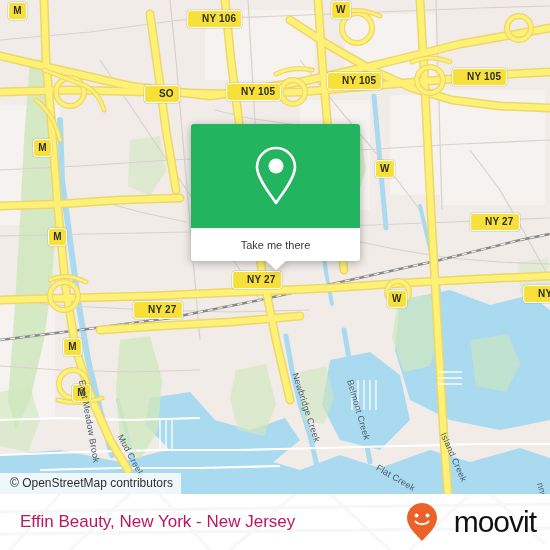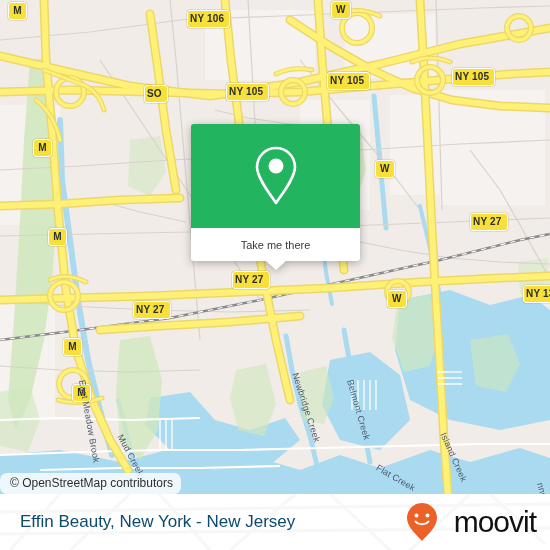--- a/index.html
+++ b/index.html
@@ -41,21 +41,21 @@
   
   .shield {
     position: absolute;
     background: #f7e03a;
     border: 1.5px solid #ffffff;
     border-radius: 3px;
     color: #2d2d2d;
     font-weight: bold;
     font-size: 10px;
     line-height: 13px;
-    padding: 1px 5px 2px 2px;
+    padding: 1px 5px 2px 14px;
     white-space: nowrap;
     box-shadow: 0 0 0 0.5px rgba(140,130,60,0.35);
     font-family: "Liberation Sans", sans-serif;
     letter-spacing: 0.2px;
   }
   .shield.sq {
     padding: 1px 4px 2px 4px;
     min-width: 9px;
     text-align: center;
   }
@@ -119,21 +119,20 @@
   #attribution {
     position: absolute;
     left: 0;
     bottom: 0;
     background: rgba(255,255,255,0.80);
     padding: 3px 8px 4px 10px;
     font-size: 12px;
     color: #2e2e2e;
     font-family: "Liberation Sans", sans-serif;
     z-index: 30;
-    border-radius: 7px;
   }
 
   
   #footer {
     position: absolute;
     left: 0;
     top: 494px;
     width: 550px;
     height: 56px;
     background: #ffffff;
@@ -146,21 +145,21 @@
     left: 0;
     top: 0;
     width: 550px;
     height: 56px;
     opacity: 0.5;
   }
   #footer-title {
     position: relative;
     margin-left: 20px;
     font-size: 17px;
-    color: #0c4a6e;
+    color: #be185d;
     font-family: "Liberation Sans", sans-serif;
     z-index: 2;
   }
   #brand {
     position: absolute;
     right: 14px;
     top: 50%;
     transform: translateY(-50%);
     display: flex;
     align-items: center;

